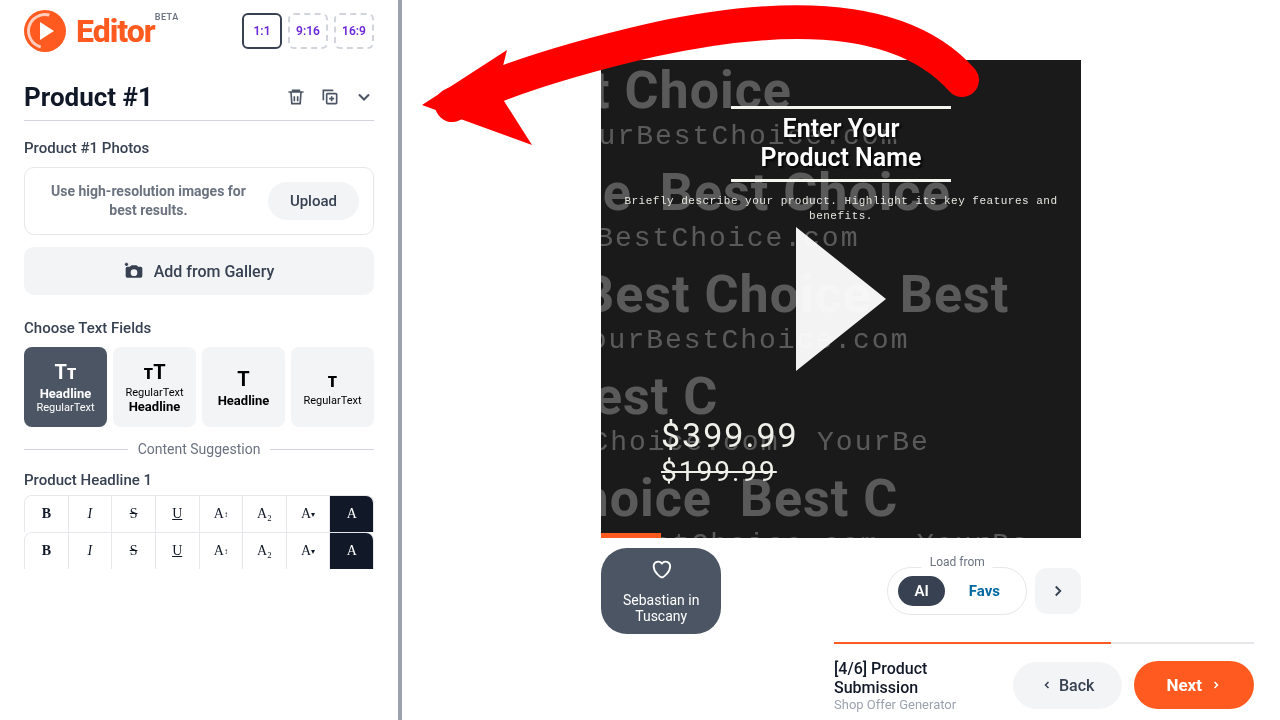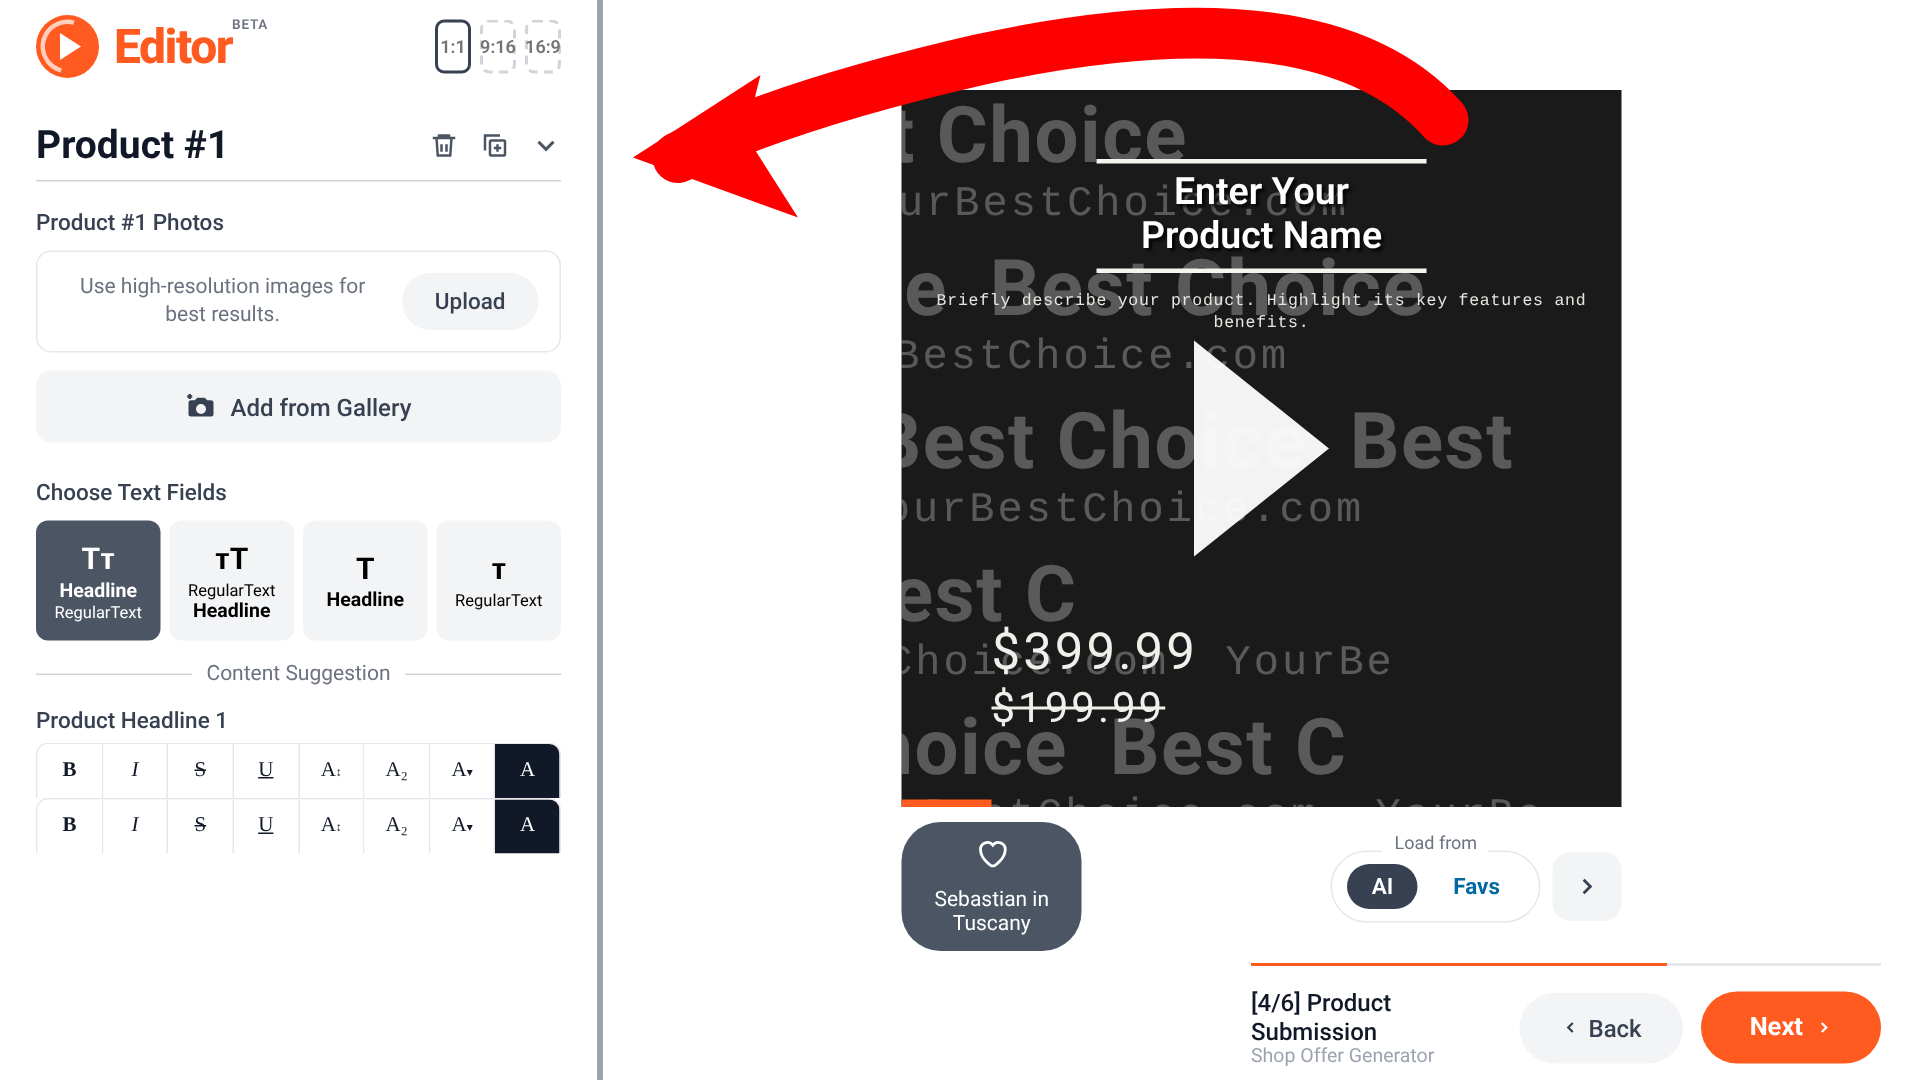--- a/index.html
+++ b/index.html
@@ -10,31 +10,31 @@
 .sidebar::-webkit-scrollbar-thumb { background: #9ca3af; border-radius: 3px; }
 
 .logo-row { display: flex; align-items: center; justify-content: space-between; margin-bottom: 30px; }
 .logo { display: flex; align-items: center; gap: 10px; }
 .logo-icon { width: 42px; height: 42px; background: #ff5a1f; border-radius: 50%; position: relative; display:flex; align-items:center; justify-content:center; }
 .logo-icon::before { content:''; width:0; height:0; border-left:14px solid #fff; border-top:9px solid transparent; border-bottom:9px solid transparent; margin-left:4px; }
 .logo-icon::after { content:''; position:absolute; inset:3px; border:3px solid #fff; border-radius:50%; border-right-color:transparent; border-bottom-color:transparent; transform:rotate(-30deg); opacity:.7; }
 .logo-text { font-size: 32px; font-weight: 800; color: #ff5a1f; letter-spacing:-1px; }
 .beta { font-size: 9px; color: #6b7280; vertical-align: top; font-weight:600; letter-spacing:.5px; }
 .ratios { display: flex; gap: 6px; }
-.ratio { width: 24px; height: 36px; border: 2px dashed #d1d5db; border-radius: 6px; display: flex; align-items: center; justify-content: center; font-size: 12px; font-weight: 600; color: #737373; cursor: pointer; }
+.ratio { width: 40px; height: 36px; border: 2px dashed #d1d5db; border-radius: 6px; display: flex; align-items: center; justify-content: center; font-size: 12px; font-weight: 600; color: #6d28d9; cursor: pointer; }
 .ratio.active { border: 2px solid #374151; }
 
 .title-row { display:flex; align-items:center; justify-content:space-between; border-bottom:1px solid #d1d5db; padding-bottom:8px; margin-bottom:18px;gap:30px; }
 .title-row h2 { font-size:26px; font-weight:700; color:#111827; }
 .title-actions { display:flex; align-items:center; gap:14px; color:#4b5563; }
 .title-actions svg { width:20px; height:20px; cursor:pointer; }
 
 .section-label { font-size:15px; color:#374151; margin-bottom:10px; font-weight:500; }
 .upload-box { border:1px solid #e5e7eb; border-radius:10px; padding:14px 14px; display:flex; align-items:center; justify-content:space-between; gap:10px; margin-bottom:12px; }
-.upload-hint { font-size:14px; color:#6b7280; text-align:center; flex:1; line-height:1.35; }
+.upload-hint { font-size:14px; color:#6b7280; text-align:center; flex:1; line-height:1.35;font-weight:bold; }
 .upload-btn { background:#f3f4f6; border:none; border-radius:20px; padding:10px 22px; font-size:15px; color:#374151; cursor:pointer; font-weight:500; }
 .gallery-btn { width:100%; background:#f3f4f6; border:none; border-radius:10px; padding:14px; font-size:16px; color:#374151; cursor:pointer; display:flex; align-items:center; justify-content:center; gap:10px; margin-bottom:24px; font-weight:500; }
 .gallery-btn svg { width:20px; height:20px; }
 
 .field-grid { display:flex; gap:6px; margin-bottom:14px; }
 .field-opt { flex:1; background:#f3f4f6; border-radius:8px; padding:10px 4px; text-align:center; cursor:pointer; display:flex; flex-direction:column; align-items:center; justify-content:center; min-height:80px; }
 .field-opt.active { background:#4b5563; color:#fff; }
 .field-opt .icon { font-size:20px; font-weight:700; margin-bottom:2px; }
 .field-opt .l1 { font-size:13px; font-weight:700; }
 .field-opt .l2 { font-size:11px; }

